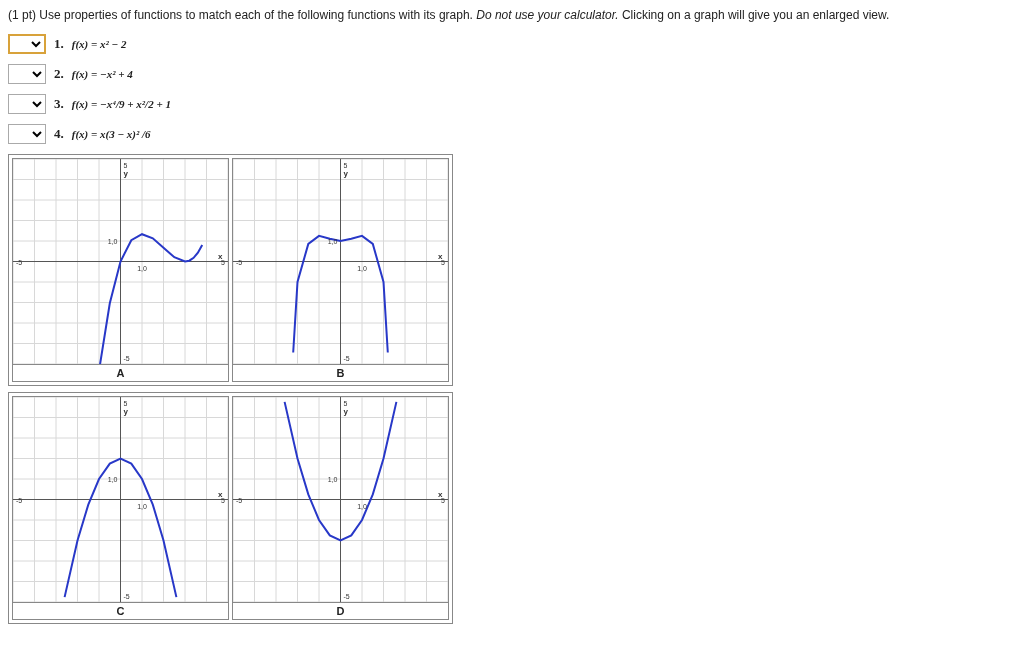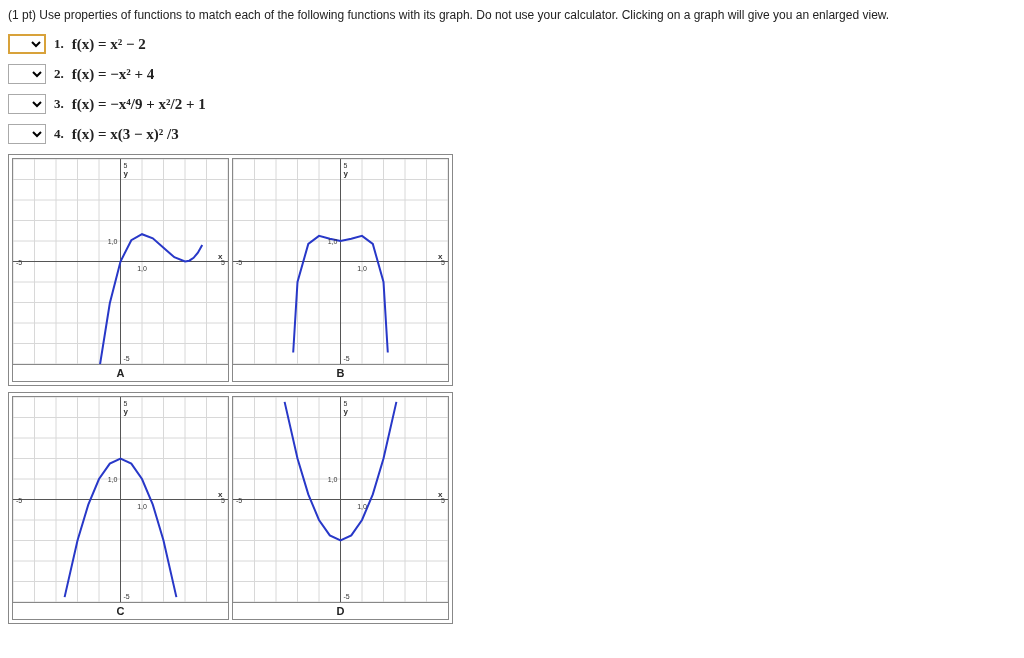--- a/index.html
+++ b/index.html
@@ -7,20 +7,21 @@
     padding: 8px;
     font-family: Arial, Helvetica, sans-serif;
     font-size: 12px;
     color: #222;
     background: #fff;
   }
   .instr {
     margin-bottom: 12px;
   }
   .instr .em {
+    font-style: italic;
   }
   .fn-row {
     display: flex;
     align-items: center;
     margin: 6px 0 10px 0;
     gap: 8px;
   }
   .fn-row select {
     width: 38px;
     height: 20px;
@@ -32,21 +33,22 @@
     border: 2px solid #d8a23a;
     outline: none;
   }
   .fn-label {
     font-weight: bold;
     font-family: "Times New Roman", serif;
     font-size: 13px;
   }
   .fn-math {
     font-family: "Times New Roman", serif;
-    font-size: 15px;
+    font-style: italic;
+    font-size: 11px;
     font-weight: bold;
   }
   .graphs-outer {
     display: inline-block;
     border: 1px solid #888;
     padding: 3px;
     margin-bottom: 6px;
     background: #fff;
   }
   .graphs-row {
@@ -101,21 +103,21 @@
       <span class="fn-math">f(x) = −x² + 4</span>
     </div>
     <div class="fn-row">
       <select><option></option></select>
       <span class="fn-label">3.</span>
       <span class="fn-math">f(x) = −x⁴/9 + x²/2 + 1</span>
     </div>
     <div class="fn-row">
       <select><option></option></select>
       <span class="fn-label">4.</span>
-      <span class="fn-math">f(x) = x(3 − x)² /3</span>
+      <span class="fn-math">f(x) = x(3 − x)² /6</span>
     </div>
   </div>
 
 <div id="graphs-area">
   <div class="graphs-outer">
     <div class="graphs-row">
       <div class="graph-cell">
         <div class="graph-box" id="graph-A">
             <svg width="215" height="205">
               <g class="grid">

